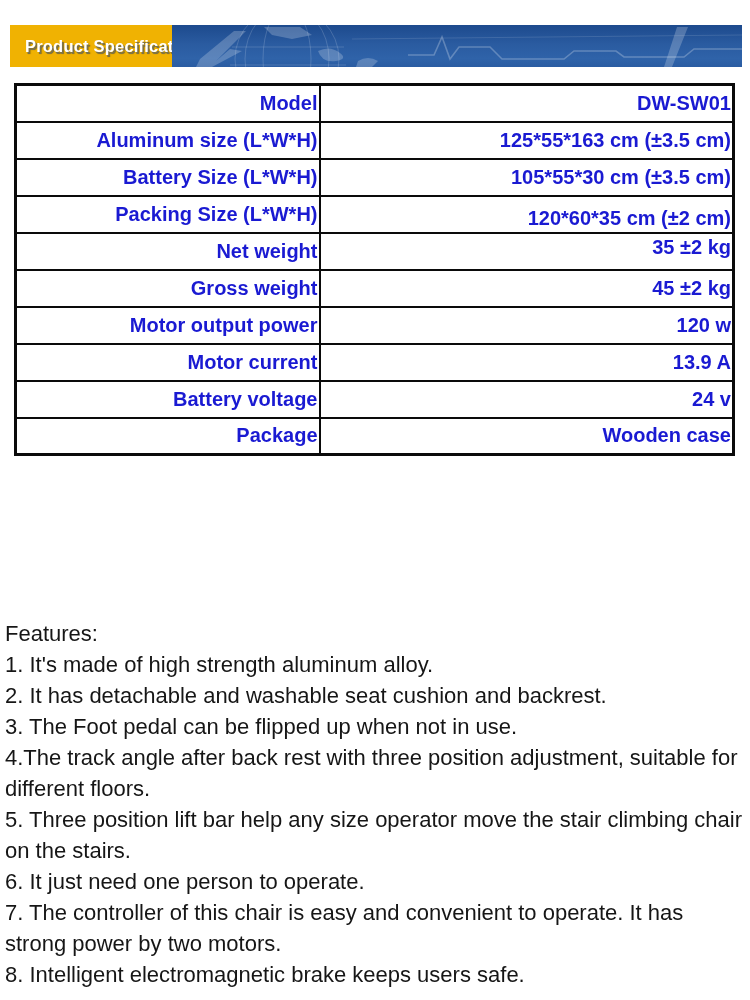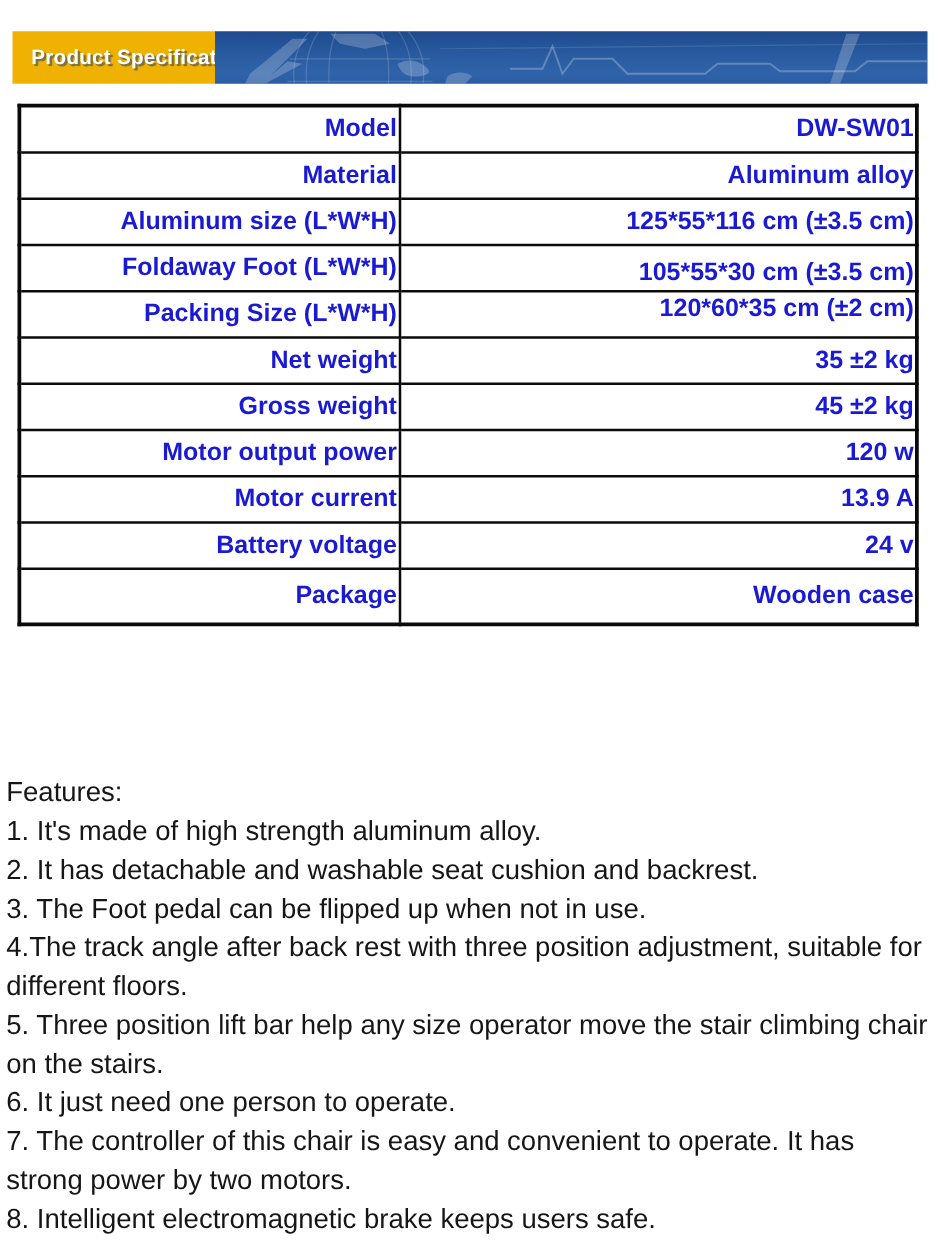--- a/index.html
+++ b/index.html
@@ -162,29 +162,25 @@
     </div>
   </div>
 
   <table class="spec-table">
     <tbody id="spec-body">
         <tr>
           <td class="spec-label">Model</td>
           <td class="spec-value">DW-SW01</td>
         </tr>
         <tr>
-          <td class="spec-label">Material</td>
-          <td class="spec-value">Aluminum alloy</td>
-        </tr>
-        <tr>
           <td class="spec-label">Aluminum size (L*W*H)</td>
-          <td class="spec-value">125*55*116 cm (±3.5 cm)</td>
-        </tr>
-        <tr>
-          <td class="spec-label">Foldaway Foot (L*W*H)</td>
+          <td class="spec-value">125*55*163 cm (±3.5 cm)</td>
+        </tr>
+        <tr>
+          <td class="spec-label">Battery Size (L*W*H)</td>
           <td class="spec-value">105*55*30 cm (±3.5 cm)</td>
         </tr>
         <tr>
           <td class="spec-label">Packing Size (L*W*H)</td>
           <td class="spec-value">120*60*35 cm (±2 cm)</td>
         </tr>
         <tr>
           <td class="spec-label">Net weight</td>
           <td class="spec-value">35 ±2 kg</td>
         </tr>

